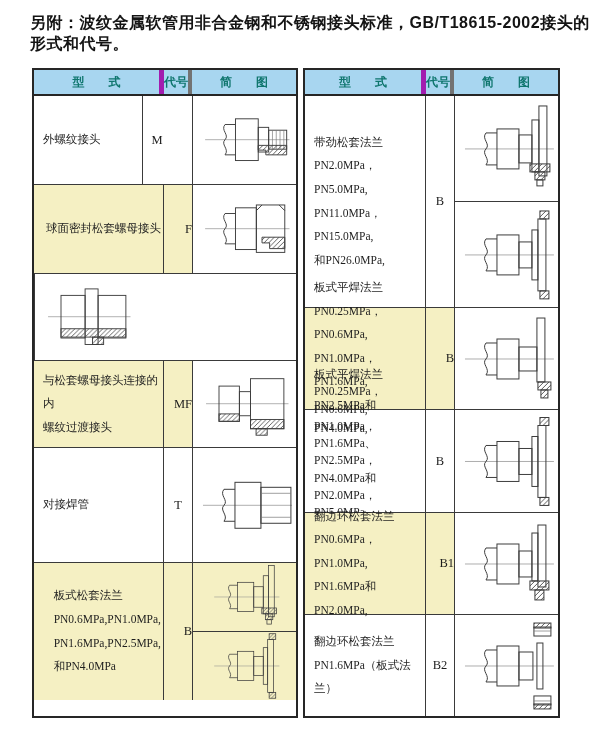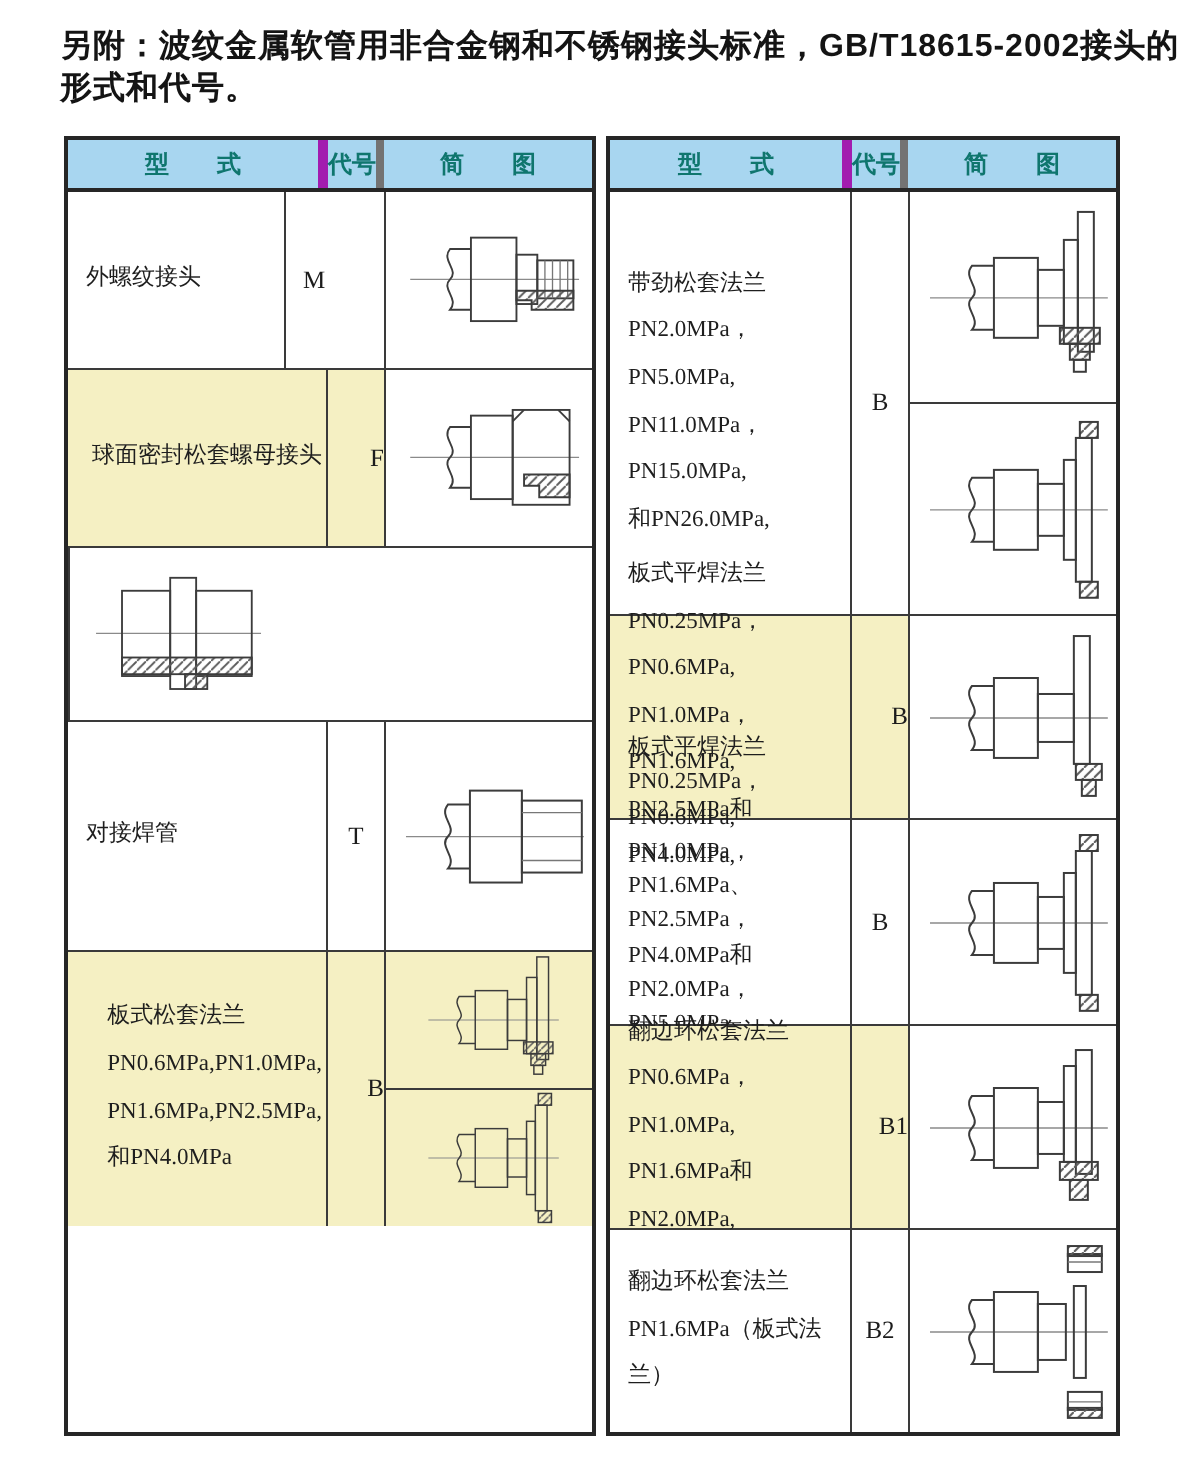--- a/index.html
+++ b/index.html
@@ -111,20 +111,40 @@
                 <line x1="8" y1="45" x2="97" y2="45" stroke="#8a8a8a" stroke-width="0.7"></line>
                 <rect x="22" y="22" width="26" height="46" fill="none" stroke="#3c3c3c" stroke-width="1"></rect>
                 <rect x="62" y="22" width="30" height="46" fill="none" stroke="#3c3c3c" stroke-width="1"></rect>
                 <rect x="48" y="15" width="14" height="60" fill="none" stroke="#3c3c3c" stroke-width="1"></rect>
                 <rect x="22" y="58" width="70" height="9" fill="url(#hatch)" stroke="#3c3c3c" stroke-width="1"></rect>
                 <rect x="56" y="67" width="12" height="8" fill="url(#hatch)" stroke="#3c3c3c" stroke-width="1"></rect>
               </svg>
             </div>
           </div>
         </div>
+        <div class="t-row" style="height: 87px;">
+          <div class="cell c-type hl">
+            <div class="type-text">与松套螺母接头连接的内
+螺纹过渡接头</div>
+          </div>
+          <div class="cell c-code hl">MF</div>
+          <div class="cell c-diag">
+            <div class="diag-sub">
+              <svg viewBox="0 0 100 90" preserveAspectRatio="xMidYMid meet">
+                <line x1="8" y1="45" x2="97" y2="45" stroke="#8a8a8a" stroke-width="0.7"></line>
+                <rect x="22" y="26" width="22" height="38" fill="none" stroke="#3c3c3c" stroke-width="1"></rect>
+                <rect x="44" y="32" width="12" height="26" fill="none" stroke="#3c3c3c" stroke-width="1"></rect>
+                <rect x="56" y="18" width="36" height="54" fill="none" stroke="#3c3c3c" stroke-width="1"></rect>
+                <rect x="22" y="56" width="22" height="8" fill="url(#hatch)" stroke="#3c3c3c" stroke-width="1"></rect>
+                <rect x="56" y="62" width="36" height="10" fill="url(#hatch)" stroke="#3c3c3c" stroke-width="1"></rect>
+                <rect x="62" y="72" width="12" height="7" fill="url(#hatch)" stroke="#3c3c3c" stroke-width="1"></rect>
+              </svg>
+            </div>
+          </div>
+        </div>
         <div class="t-row" style="height: 115px;">
           <div class="cell c-type">
             <div class="type-text">对接焊管</div>
           </div>
           <div class="cell c-code">T</div>
           <div class="cell c-diag">
             <div class="diag-sub">
               <svg viewBox="0 0 100 90" preserveAspectRatio="xMidYMid meet">
                 <line x1="8" y1="45" x2="97" y2="45" stroke="#8a8a8a" stroke-width="0.7"></line>
                 <path d="M40 29 H29 C24 35 34 40 29 45 C24 50 34 55 29 61 H40" fill="none" stroke="#3c3c3c" stroke-width="1"></path>

